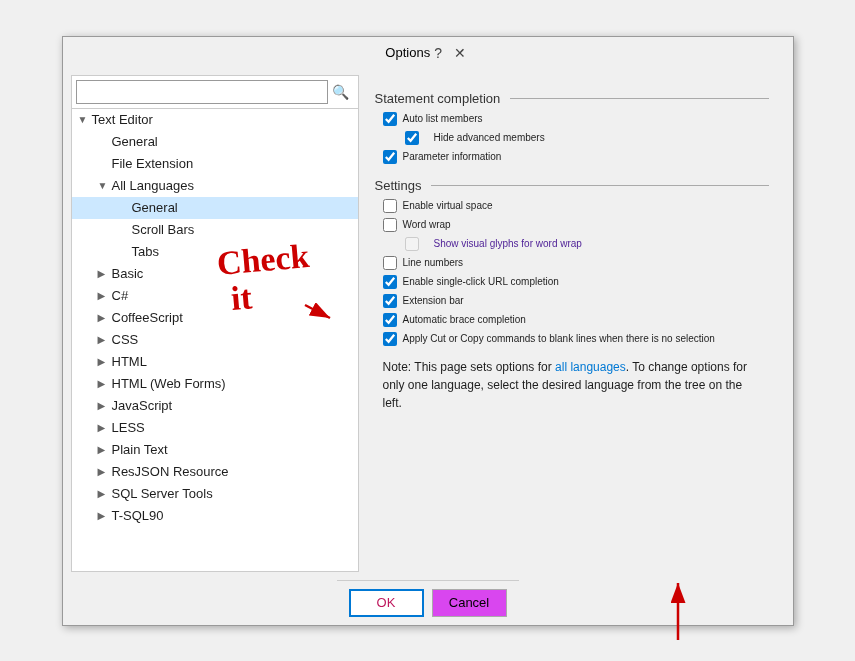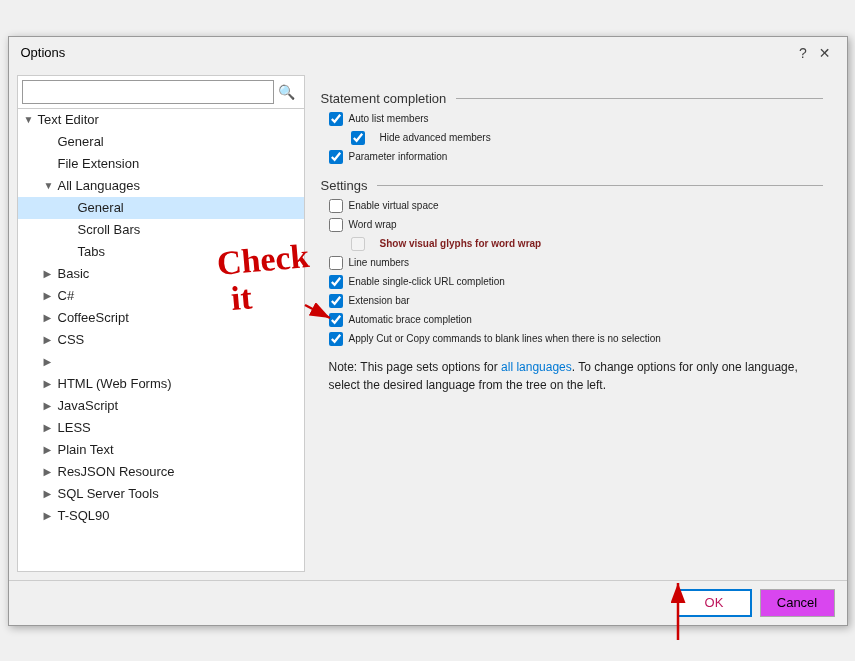--- a/index.html
+++ b/index.html
@@ -11,24 +11,25 @@
       justify-content: center;
       align-items: center;
       width: 855px;
       height: 661px;
       overflow: hidden;
     }
     .dialog {
       background: #f0f0f0;
       border: 1px solid #999;
       box-shadow: 2px 2px 8px rgba(0,0,0,0.3);
-      width: 840px;
+      width: 732px;
       height: 590px;
       display: flex;
       flex-direction: column;
+      align-items: center;
     }
     .title-bar {
       background: #f0f0f0;
       padding: 8px 12px 6px 12px;
       display: flex;
       align-items: center;
       justify-content: space-between;
       border-bottom: none;
     }
     .title-bar-title {
@@ -160,22 +161,21 @@
       height: 14px;
       margin: 0;
       cursor: pointer;
       accent-color: #0078d4;
     }
     .option-text {
       color: #1e1e1e;
       font-size: 10px;
     }
     .option-text.disabled {
-      color: #7f1d1d;
-      font-weight: bold;
+      color: #4c1d95;
     }
     .note-text {
       color: #1e1e1e;
       font-size: 12px;
       margin: 12px 8px 0 8px;
       line-height: 1.5;
     }
     .dialog-footer {
       display: flex;
       justify-content: flex-end;
@@ -277,20 +277,21 @@
             <div class="tree-item level-1">
               <span class="expand-icon">▶</span>
               <span class="label">CoffeeScript</span>
             </div>
             <div class="tree-item level-1">
               <span class="expand-icon">▶</span>
               <span class="label">CSS</span>
             </div>
             <div class="tree-item level-1">
               <span class="expand-icon">▶</span>
+              <span class="label">HTML</span>
             </div>
             <div class="tree-item level-1">
               <span class="expand-icon">▶</span>
               <span class="label">HTML (Web Forms)</span>
             </div>
             <div class="tree-item level-1">
               <span class="expand-icon">▶</span>
               <span class="label">JavaScript</span>
             </div>
             <div class="tree-item level-1">

